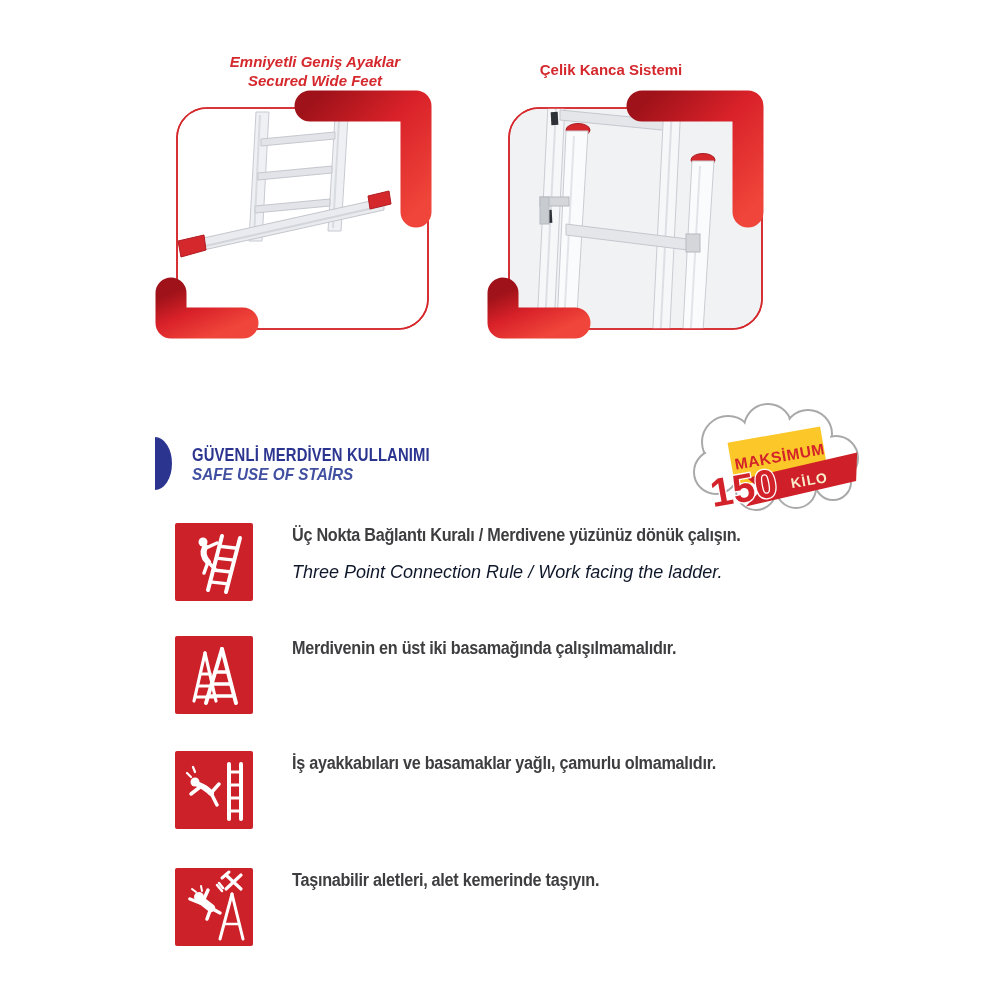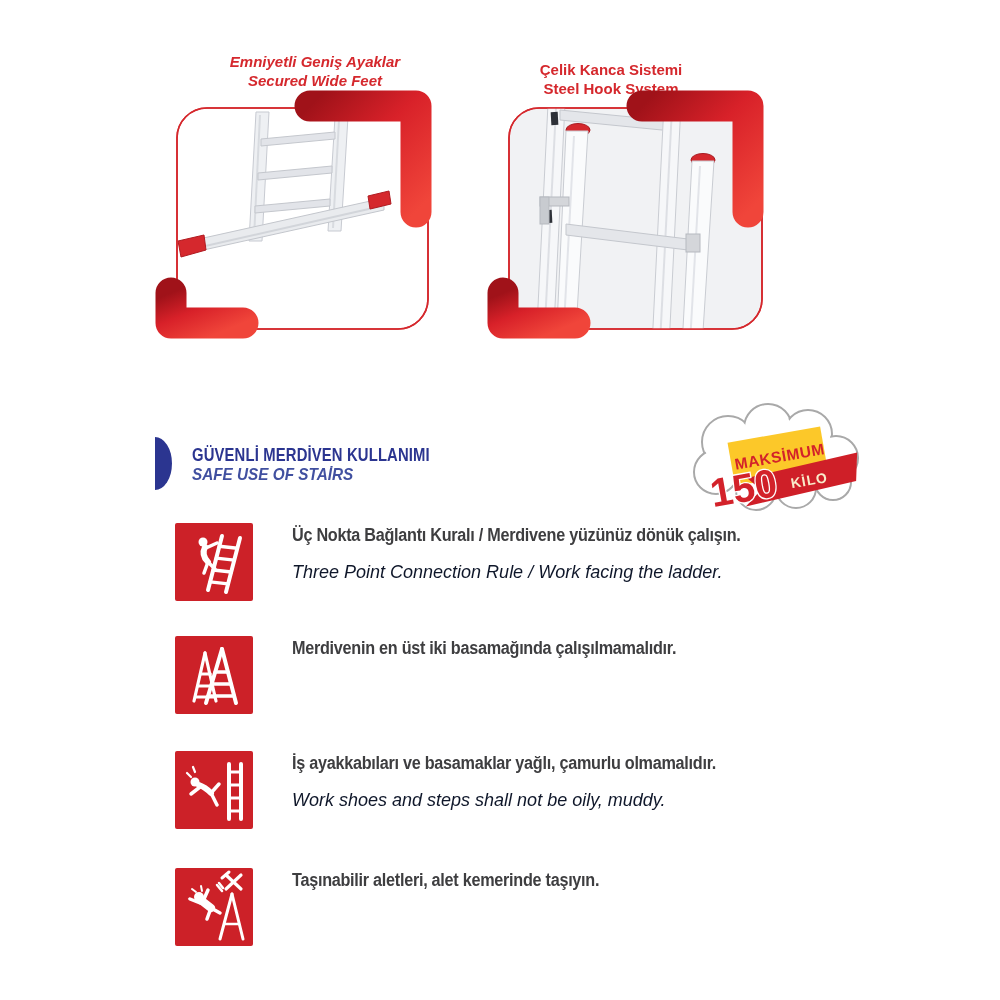--- a/index.html
+++ b/index.html
@@ -38,21 +38,20 @@
 <body>
 
 <div class="canvas">
 
   <div class="caption caption-left">
     <div>Emniyetli Geniş Ayaklar</div>
     <div>Secured Wide Feet</div>
   </div>
   <div class="caption caption-right">
     <div>Çelik Kanca Sistemi</div>
-    <div>Steel Hook System</div>
   </div>
 
   <svg class="frames-svg" viewBox="0 0 1000 380">
     <defs>
       <linearGradient id="gradBracket" x1="0" y1="0" x2="1" y2="1">
         <stop offset="0" stop-color="#a01219"></stop>
         <stop offset="0.45" stop-color="#d82129"></stop>
         <stop offset="1" stop-color="#f0453a"></stop>
       </linearGradient>
       <clipPath id="clipL">
@@ -212,21 +211,20 @@
         <path d="M24,34 Q30,36 36,42" stroke-width="6"></path>
         <path d="M25,36 L16,43" stroke-width="3.5"></path>
         <path d="M36,42 L44,33" stroke-width="3.5"></path>
         <path d="M36,42 L42,54" stroke-width="3.5"></path>
         <path d="M12,22 L16,26" stroke-width="2.2"></path>
         <path d="M18,16 L20,21" stroke-width="2.2"></path>
       </g>
       <circle cx="20" cy="31" r="4.5" fill="#ffffff"></circle>
     </svg>
     <div class="rule-tr">İş ayakkabıları ve basamaklar yağlı, çamurlu olmamalıdır.</div>
-    <div class="rule-en">Work shoes and steps shall not be oily, muddy.</div>
   </div>
 
   <div class="rule-row" style="top:868px">
     <svg class="rule-icon" viewBox="0 0 78 78">
       <rect width="78" height="78" rx="2" fill="#cc2128"></rect>
       <g stroke="#ffffff" fill="none" stroke-linecap="round">
         <line x1="57" y1="26" x2="45" y2="71" stroke-width="3"></line>
         <line x1="57" y1="26" x2="68" y2="71" stroke-width="3"></line>
         <line x1="50" y1="56" x2="64" y2="56" stroke-width="2.5"></line>
         <line x1="51" y1="7" x2="66" y2="21" stroke-width="3.2"></line>

